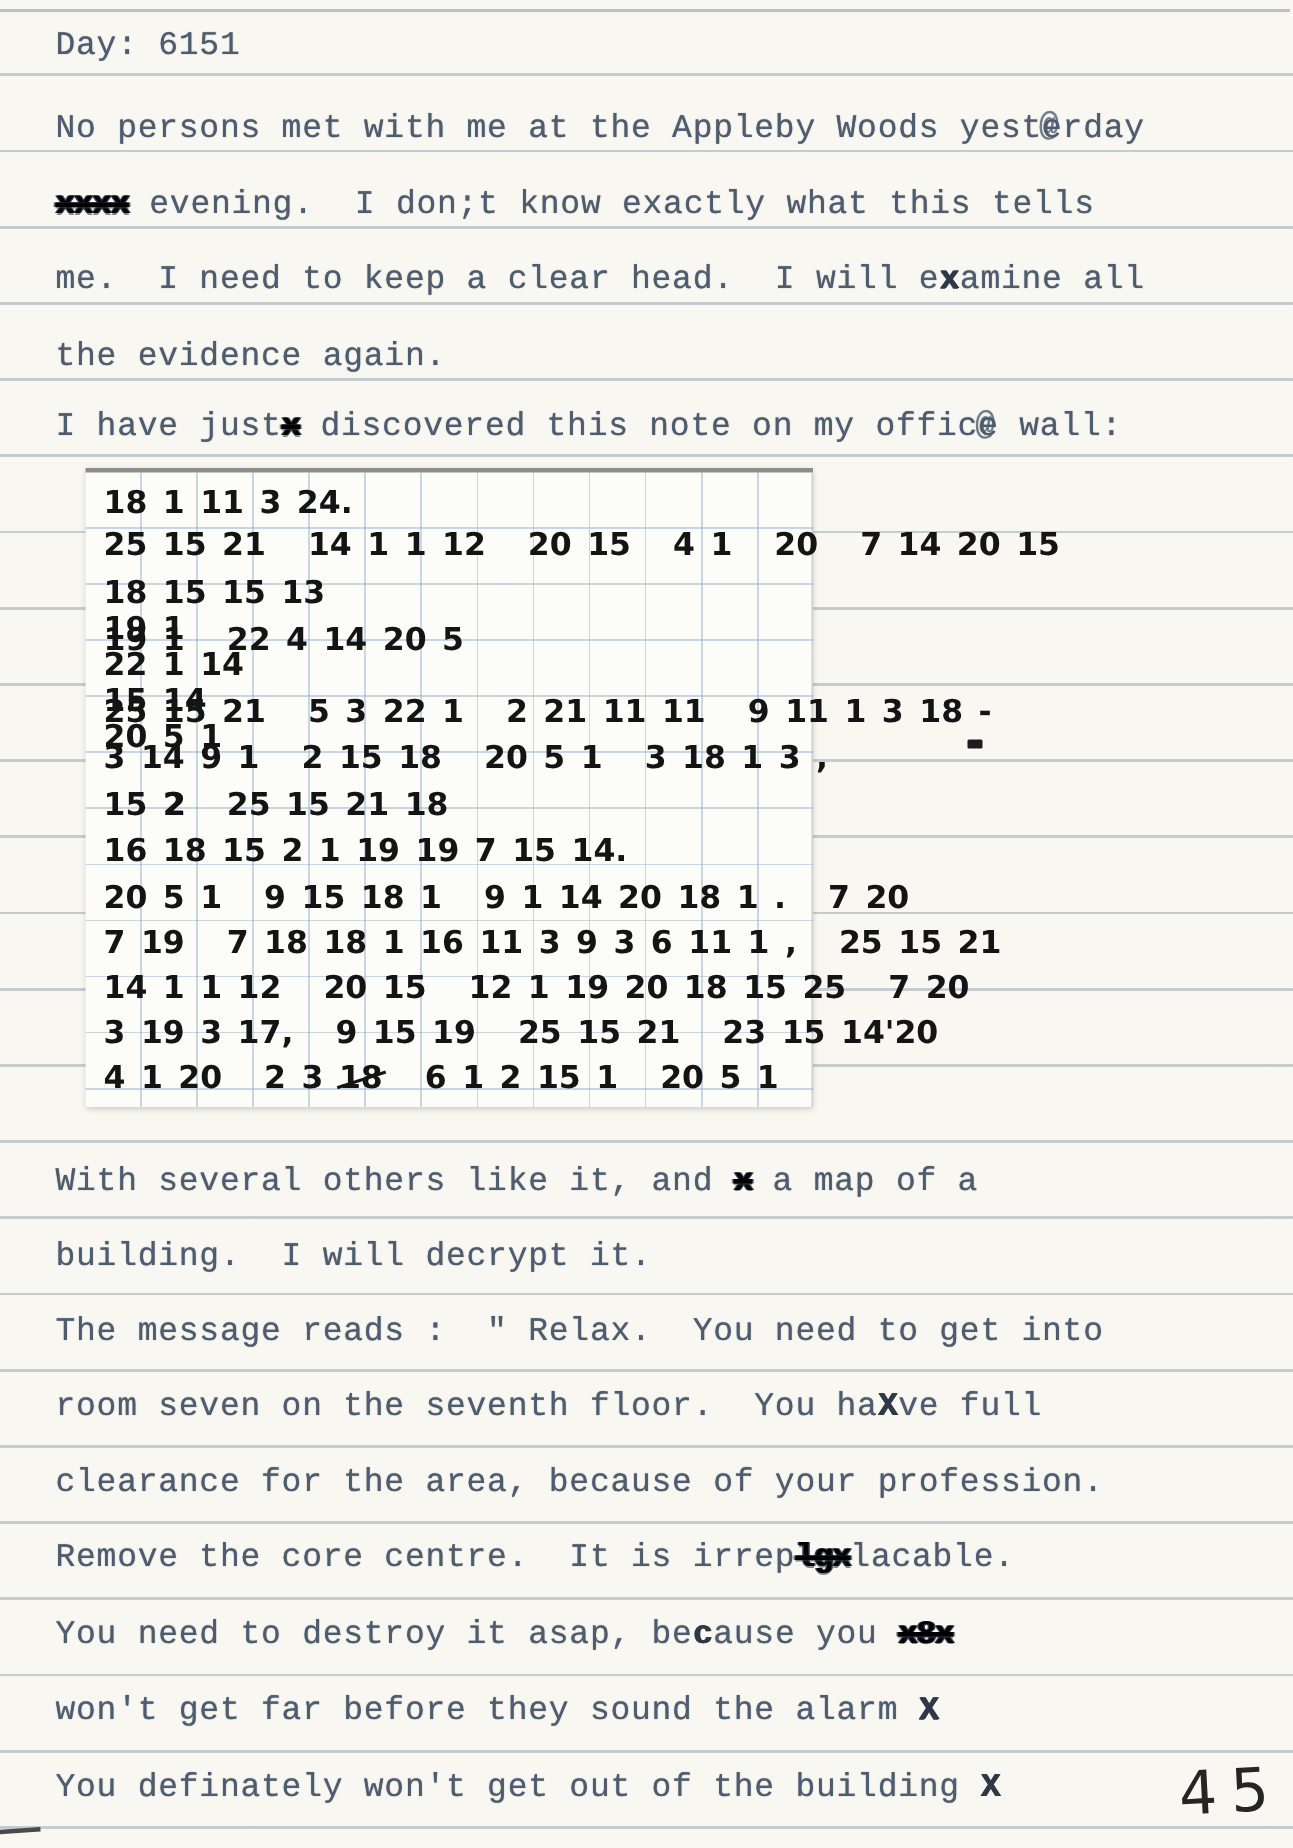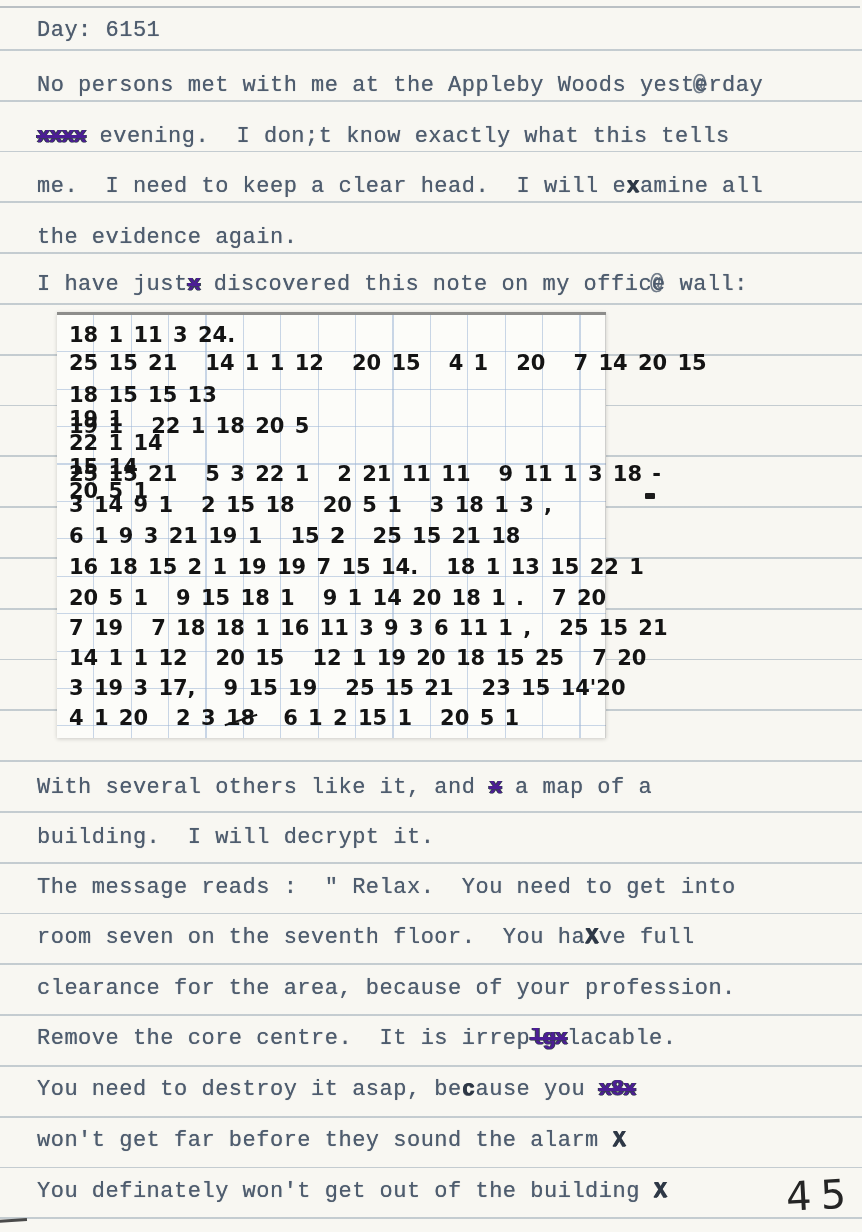--- a/index.html
+++ b/index.html
@@ -21,33 +21,33 @@
     background:rgba(110,125,140,0.45);
   }
   
   .tline{
     position:absolute;left:37px;white-space:pre;
     font-size:22px;letter-spacing:0.5px;font-weight:500;
     color:#4e5c6e;
     text-shadow:0 0 0.7px rgba(62,76,94,0.75);
   }
   .xover{
-    font-weight:700;color:#4c1d95;letter-spacing:-1px;
+    font-weight:700;color:#000000;letter-spacing:-1px;
     text-decoration:line-through;text-decoration-thickness:2.5px;
     text-shadow:1px 0 0 #343e4c,-1px 0 0 #343e4c,0 1px 0 rgba(52,62,76,.6);
   }
   .bstrike{
     font-weight:700;color:#2e3846;
     text-shadow:0.8px 0 0 #2e3846,0 0.5px 0 rgba(46,56,70,.8);
   }
   .ov{position:relative;display:inline-block;}
   .ov .b2{position:absolute;left:-2px;top:-1px;opacity:0.8;}
   
   .note{
-    position:absolute;left:57px;top:312px;width:549px;height:423px;
+    position:absolute;left:57px;top:312px;width:485px;height:423px;
     background-color:#fcfcf9;
     background-image:
       repeating-linear-gradient(to right, transparent 0px, transparent 36.3px,
         rgba(158,182,214,0.55) 36.3px, rgba(158,182,214,0.55) 37.4px),
       repeating-linear-gradient(to bottom, transparent 0px, transparent 36.3px,
         rgba(158,182,214,0.55) 36.3px, rgba(158,182,214,0.55) 37.4px);
     border-top:3px solid #8d8d8b;
     box-shadow:0 1px 4px rgba(0,0,0,0.18), inset -1px 0 0 rgba(120,120,120,.35);
   }
   .hrow{
@@ -100,25 +100,25 @@
     <div class="tline" style="top: 1077px;"><span class="">You need to destroy it asap, be</span><span class="bstrike">c</span><span class="">ause you </span><span class="xover">x8x</span></div>
     <div class="tline" style="top: 1128px;"><span class="">won't get far before they sound the alarm </span><span class="bstrike">X</span></div>
     <div class="tline" style="top: 1179px; font-family: Liberation Mono, monospace;"><span class="">You definately won't get out of the building </span><span class="bstrike">X</span></div>
   </div>
 
 <div class="note">
   <div>
       <div class="hrow" style="top: 8px;"><span class="hgroup"><span class="">18 1 11 3 24.</span></span></div>
       <div class="hrow" style="top: 36px;"><span class="hgroup"><span class="">25 15 21</span></span><span class="hgroup"><span class="">14 1 1 12</span></span><span class="hgroup"><span class="">20 15</span></span><span class="hgroup"><span class="">4 1</span></span><span class="hgroup"><span class="">20</span></span><span class="hgroup"><span class="">7 14 20 15</span></span></div>
       <div class="hrow" style="top: 68px; flex-direction: column;"><span class="hgroup"><span class="">18 15 15 13</span></span><span class="hgroup"><span class="">19 1</span></span><span class="hgroup"><span class="">22 1 14</span></span><span class="hgroup"><span class="">15 14</span></span><span class="hgroup"><span class="">20 5 1</span></span></div>
-      <div class="hrow" style="top: 99px;"><span class="hgroup"><span class="">19 1</span></span><span class="hgroup"><span class="">22 1 18 20 5</span></span></div>
+      <div class="hrow" style="top: 99px;"><span class="hgroup"><span class="">19 1</span></span><span class="hgroup"><span class="">22 4 14 20 5</span></span></div>
       <div class="hrow" style="top: 147px;"><span class="hgroup"><span class="">25 15 21</span></span><span class="hgroup"><span class="">5 3 22 1</span></span><span class="hgroup"><span class="">2 21 11 11</span></span><span class="hgroup"><span class="">9 11 1 3 18 -</span></span></div>
       <div class="hrow" style="top: 178px;"><span class="hgroup"><span class="">3 14 9 1</span></span><span class="hgroup"><span class="">2 15 18</span></span><span class="hgroup"><span class="">20 5 1</span></span><span class="hgroup"><span class="">3 18 1 3 ,</span></span></div>
-      <div class="hrow" style="top: 209px;"><span class="hgroup"><span class="">6 1 9 3 21 19 1</span></span><span class="hgroup"><span class="">15 </span><span class="hbold">2</span></span><span class="hgroup"><span class="">25 15 21 18</span></span></div>
-      <div class="hrow" style="top: 240px;"><span class="hgroup"><span class="">16 18 15 2 1 19 19 7 15 14.</span></span><span class="hgroup"><span class="">18 1 13 15 22 1</span></span></div>
+      <div class="hrow" style="top: 209px;"><span class="hgroup"><span class="">15 </span><span class="hbold">2</span></span><span class="hgroup"><span class="">25 15 21 18</span></span></div>
+      <div class="hrow" style="top: 240px;"><span class="hgroup"><span class="">16 18 15 2 1 19 19 7 15 14.</span></span></div>
       <div class="hrow" style="top: 271px;"><span class="hgroup"><span class="">20 5 1</span></span><span class="hgroup"><span class="">9 15 18 1</span></span><span class="hgroup"><span class="">9 1 14 20 18 1 .</span></span><span class="hgroup"><span class="">7 20</span></span></div>
       <div class="hrow" style="top: 301px;"><span class="hgroup"><span class="">7 19</span></span><span class="hgroup"><span class="">7 18 18 1 16 11 3 9 3 6 11 1 ,</span></span><span class="hgroup"><span class="">25 15 21</span></span></div>
       <div class="hrow" style="top: 331px;"><span class="hgroup"><span class="">14 1 1 12</span></span><span class="hgroup"><span class="">20 15</span></span><span class="hgroup"><span class="">12 1 19 20 18 15 25</span></span><span class="hgroup"><span class="">7 20</span></span></div>
       <div class="hrow" style="top: 361px;"><span class="hgroup"><span class="">3 19 3 17,</span></span><span class="hgroup"><span class="">9 15 19</span></span><span class="hgroup"><span class="">25 15 21</span></span><span class="hgroup"><span class="">23 15 14'20</span></span></div>
       <div class="hrow" style="top: 391px;"><span class="hgroup"><span class="">4 1 20</span></span><span class="hgroup"><span class="">2 3 </span><span class="hstrike">18</span></span><span class="hgroup"><span class="">6 1 2 15 1</span></span><span class="hgroup"><span class="">20 5 1</span></span></div>
     </div>
   <div class="inkdot"></div>
 </div>
 
 <div class="pagenum">45</div>

